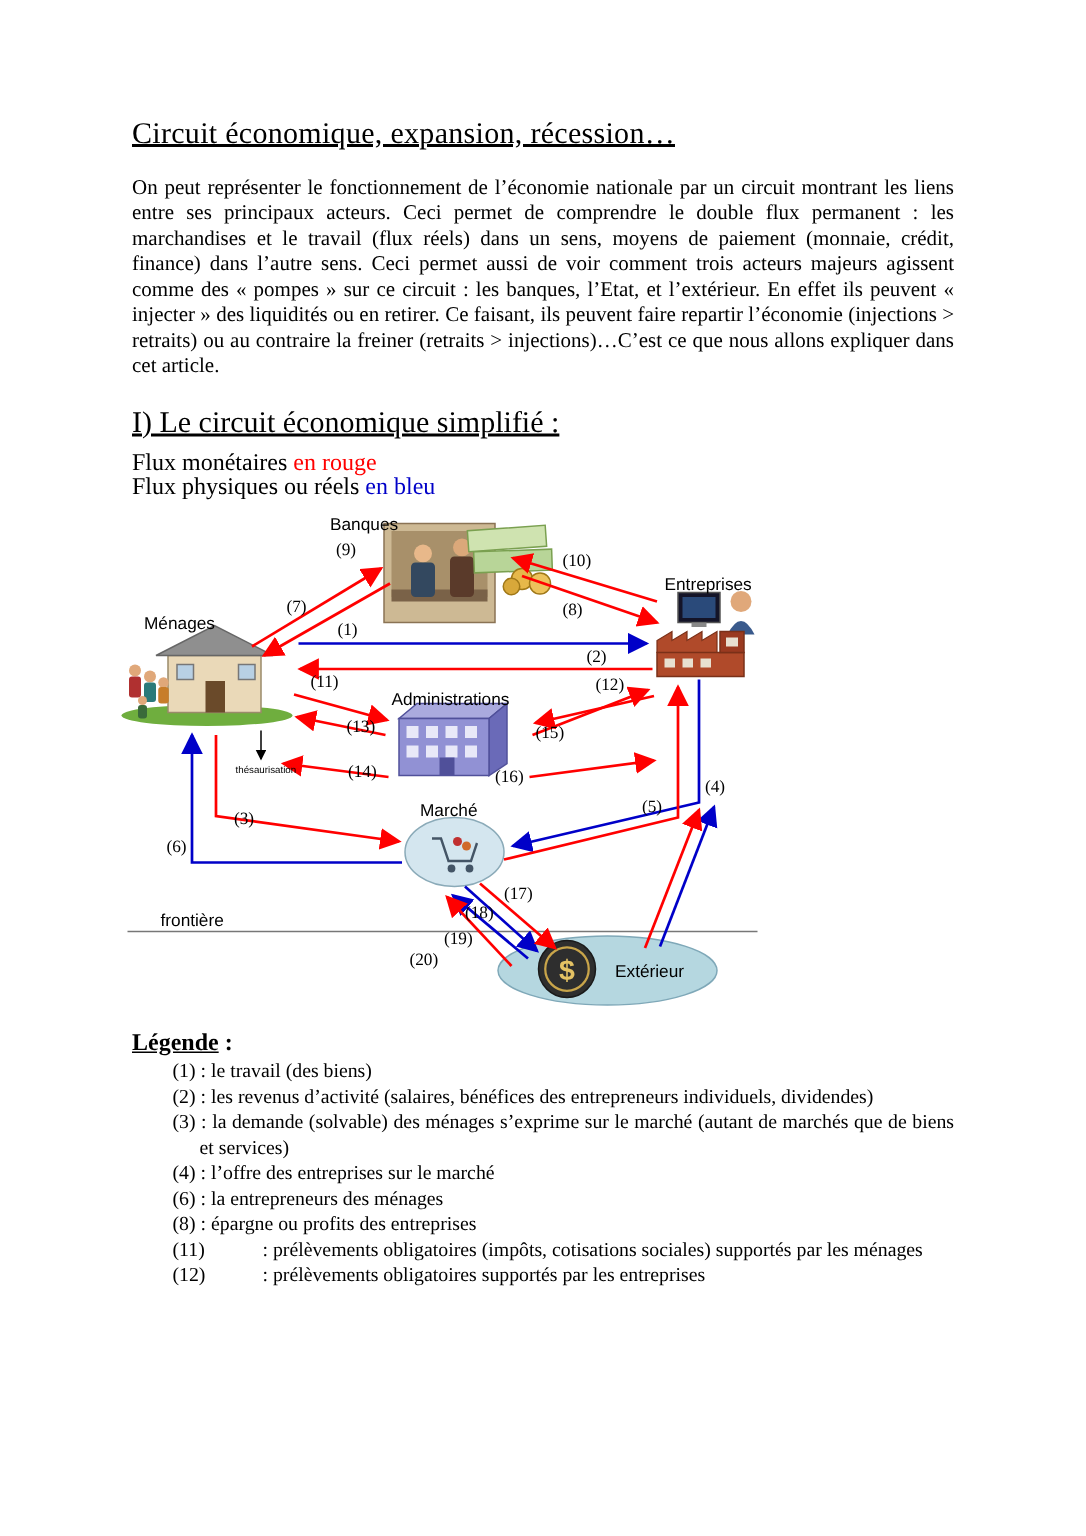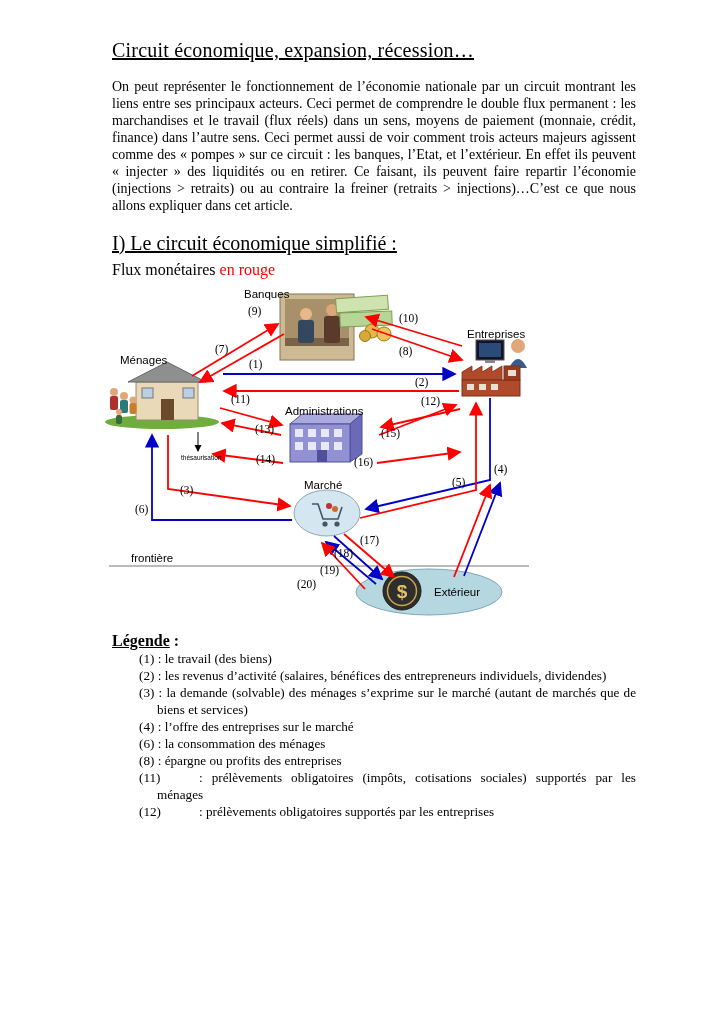--- a/index.html
+++ b/index.html
@@ -1,21 +1,21 @@
 <!DOCTYPE html>
 <html><head>
 <meta charset="utf-8">
 <style>
   * { margin:0; padding:0; box-sizing:border-box; }
   html,body { background:#fff; }
   body {
     width:724px; height:1024px; overflow:hidden;
     font-family:"Liberation Serif", serif; color:#000;
   }
-  .page { padding-top:39px;margin-left:24px; }
+  .page { padding-top:78px; }
   .tb { margin-left:88px; margin-right:88px; }
 
   h1.doc-title {
     font-size:20px; font-weight:normal; text-decoration:underline;
     margin-bottom:16px; letter-spacing:0.2px;
   }
   p.intro {
     font-size:14px; line-height:17px; text-align:justify; margin-bottom:18px;
   }
   h2.section-heading {
@@ -45,20 +45,21 @@
 
 <div class="page">
 
   <h1 class="doc-title tb">Circuit économique, expansion, récession…</h1>
 
   <p class="intro tb">On peut représenter le fonctionnement de l’économie nationale par un circuit montrant les liens entre ses principaux acteurs. Ceci permet de comprendre le double flux permanent : les marchandises et le travail (flux réels) dans un sens, moyens de paiement (monnaie, crédit, finance) dans l’autre sens. Ceci permet aussi de voir comment trois acteurs majeurs agissent comme des « pompes » sur ce circuit : les banques, l’Etat, et l’extérieur. En effet ils peuvent « injecter » des liquidités ou en retirer. Ce faisant, ils peuvent faire repartir l’économie (injections &gt; retraits) ou au contraire la freiner (retraits &gt; injections)…C’est ce que nous allons expliquer dans cet article.</p>
 
   <h2 class="section-heading tb">I) Le circuit économique simplifié :</h2>
 
   <p class="flux-line tb"><span>Flux monétaires</span> <span class="red-text">en rouge</span></p>
+  <p class="flux-line tb"><span>Flux physiques ou réels</span> <span class="blue-text">en bleu</span></p>
 
   <svg class="diagram" width="724" height="348" viewBox="0 0 724 348">
     <defs>
       <marker id="mr" markerWidth="9" markerHeight="9" refX="7" refY="4" orient="auto">
         <path d="M0,0 L8,4 L0,8 z" fill="#ff0000"></path>
       </marker>
       <marker id="mb" markerWidth="9" markerHeight="9" refX="7" refY="4" orient="auto">
         <path d="M0,0 L8,4 L0,8 z" fill="#0000c8"></path>
       </marker>
       <marker id="mk" markerWidth="8" markerHeight="8" refX="6" refY="3.5" orient="auto">
@@ -214,20 +215,20 @@
     </g>
   </svg>
 
   <div class="legend tb">
     <p class="legend-heading"><span class="bu">Légende</span><span class="suffix"> :</span></p>
     <ul>
       <li><span class="num">(1)</span> <span>: le travail (des biens)</span></li>
       <li><span class="num">(2)</span> <span>: les revenus d’activité (salaires, bénéfices des entrepreneurs individuels, dividendes)</span></li>
       <li><span class="num">(3)</span> <span>: la demande (solvable) des ménages s’exprime sur le marché (autant de marchés que de biens et services)</span></li>
       <li><span class="num">(4)</span> <span>: l’offre des entreprises sur le marché</span></li>
-      <li><span class="num">(6)</span> <span>: la consommation des ménages</span></li>
+      <li><span class="num">(6)</span> <span>: la entrepreneurs des ménages</span></li>
       <li><span class="num">(8)</span> <span>: épargne ou profits des entreprises</span></li>
       <li class="wide"><span class="num">(11)</span><span>: prélèvements obligatoires (impôts, cotisations sociales) supportés par les ménages</span></li>
       <li class="wide"><span class="num">(12)</span><span>: prélèvements obligatoires supportés par les entreprises</span></li>
     </ul>
   </div>
 
 </div>
 
 </body></html>

